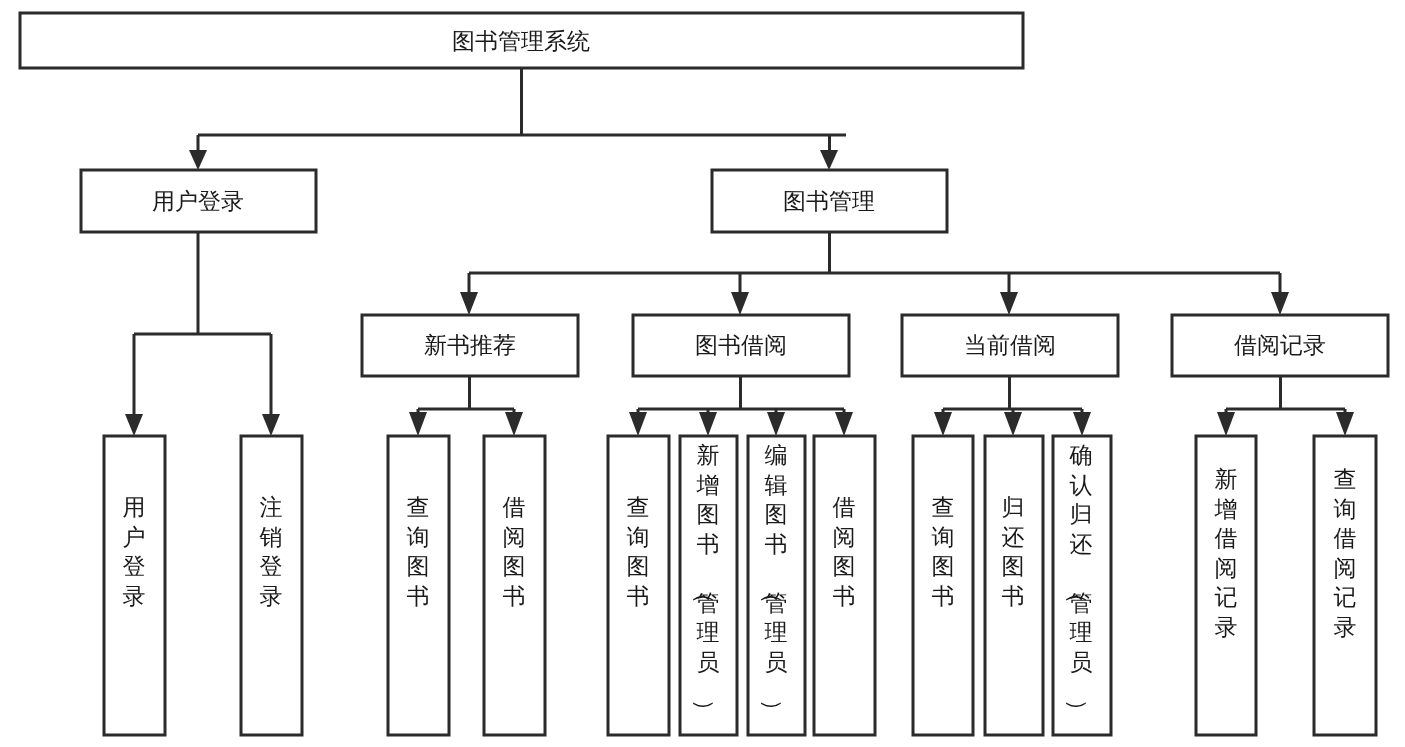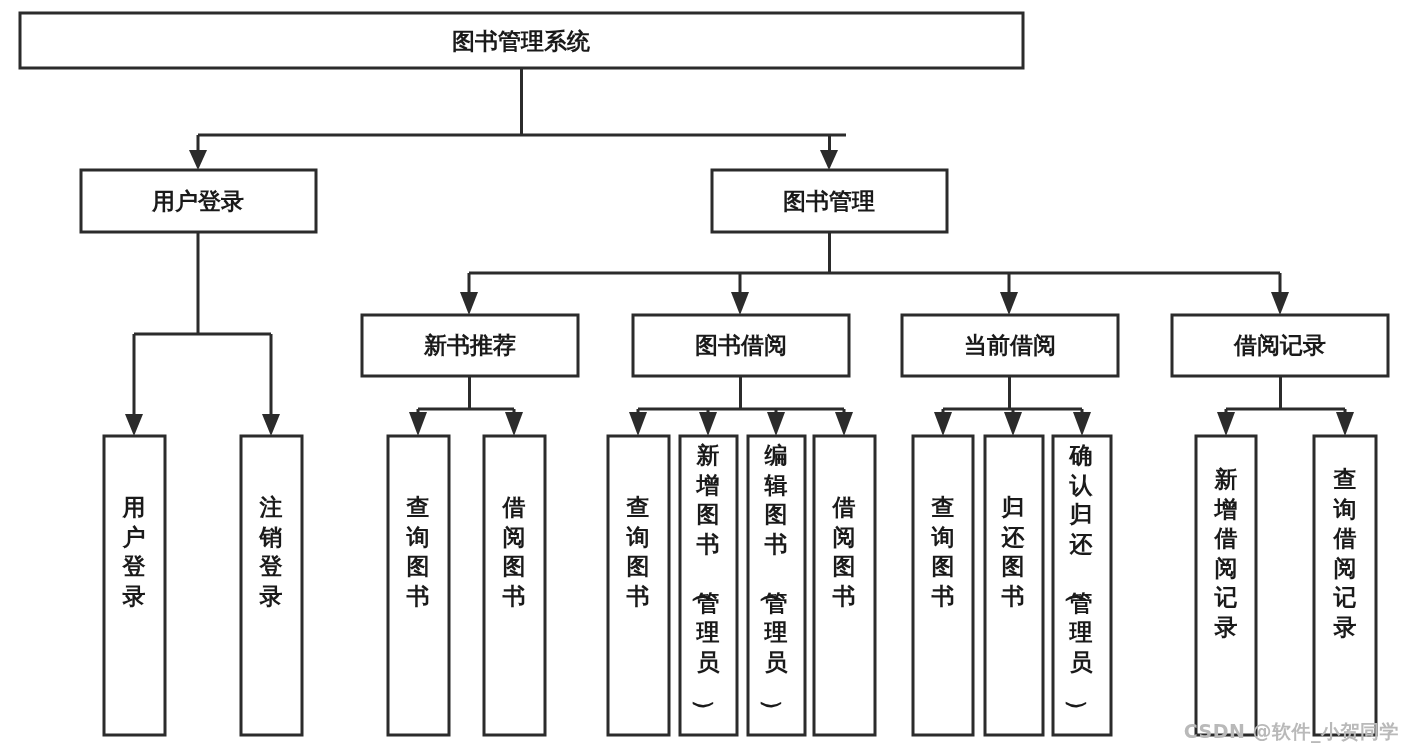--- a/index.html
+++ b/index.html
@@ -9,21 +9,20 @@
   }
   body {
     font-family: "DejaVu Sans", "Liberation Sans", sans-serif;
   }
   #diagram-root {
     position: relative;
     width: 1405px;
     height: 747px;
     background: #ffffff;
     overflow: hidden;
-    font-weight: bold;
   }
   svg#tree-svg {
     position: absolute;
     left: 0;
     top: 0;
     width: 1405px;
     height: 747px;
   }
   .node-box {
     fill: #ffffff;
@@ -205,14 +204,13 @@
       </g>
 
       <g>
         <rect class="node-box" x="1314" y="436" width="62" height="299"></rect>
         <text class="node-label-v" x="1345" y="487"><tspan x="1345" y="487.0">查</tspan><tspan x="1345" y="516.5">询</tspan><tspan x="1345" y="546.0">借</tspan><tspan x="1345" y="575.5">阅</tspan><tspan x="1345" y="605.0">记</tspan><tspan x="1345" y="634.5">录</tspan></text>
       </g>
 
     </g>
   </svg>
 
-  <div class="watermark">CSDN @软件_小贺同学</div>
 </div>
 
 </body></html>

